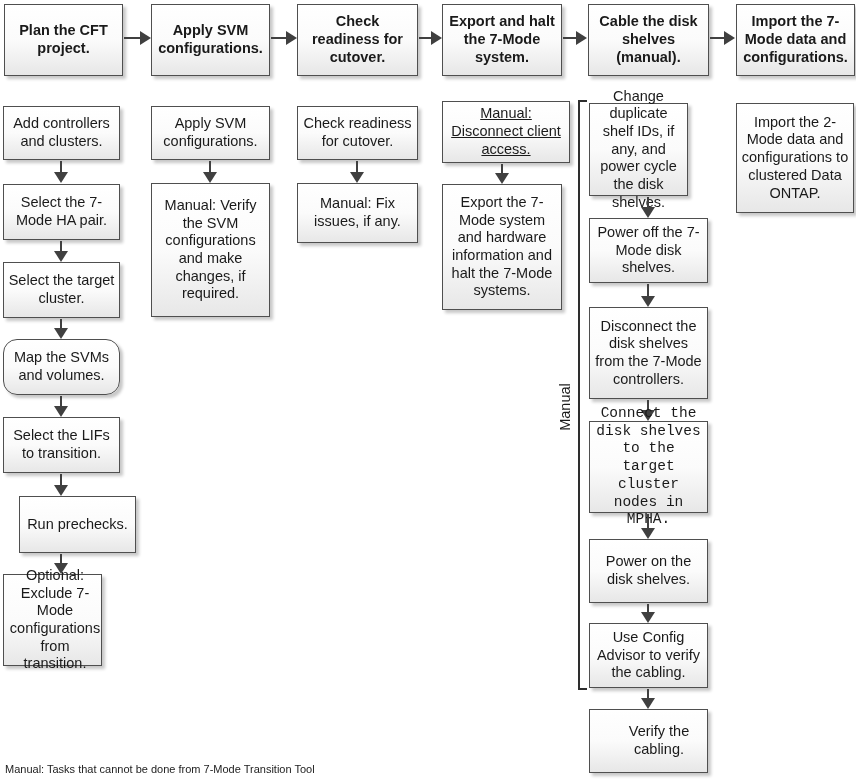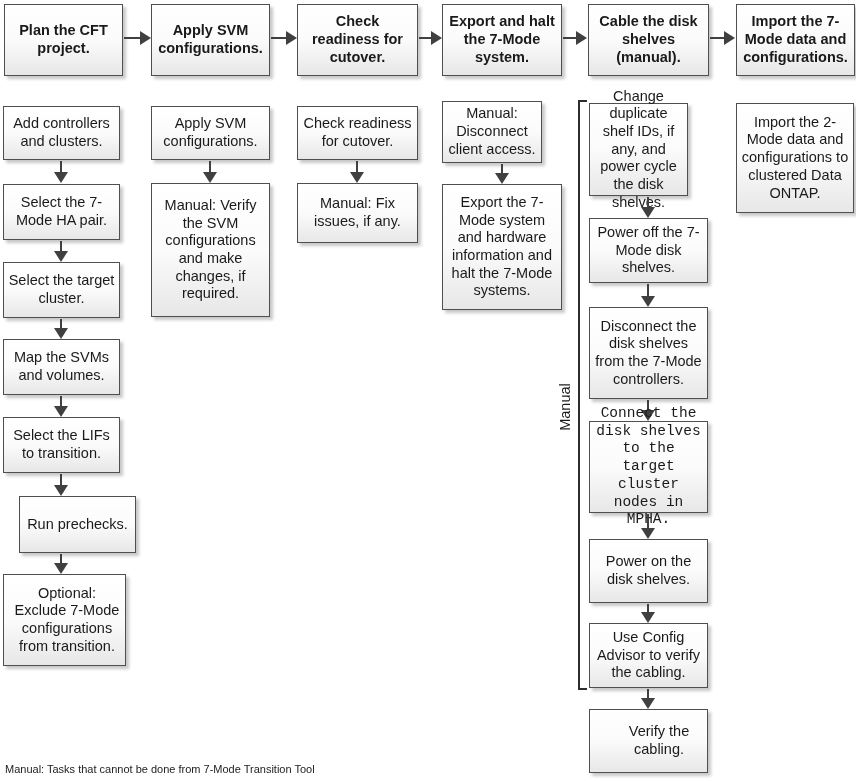--- a/index.html
+++ b/index.html
@@ -76,37 +76,37 @@
   <div class="box hdr" style="left:588px;top:4px;width:121px;height:72px;">Cable the disk shelves (manual).</div>
   <div class="harrow" style="left:710px;top:31px;width:25px;"></div>
   <div class="box hdr" style="left:736px;top:4px;width:119px;height:72px;">Import the 7-Mode data and configurations.</div>
 
   <div class="box" style="left:3px;top:106px;width:117px;height:54px;">Add controllers and clusters.</div>
   <div class="varrow" style="left:54px;top:161px;height:22px;"></div>
   <div class="box" style="left:3px;top:184px;width:117px;height:56px;">Select the 7-Mode HA pair.</div>
   <div class="varrow" style="left:54px;top:241px;height:21px;"></div>
   <div class="box" style="left:3px;top:262px;width:117px;height:56px;">Select the target cluster.</div>
   <div class="varrow" style="left:54px;top:319px;height:20px;"></div>
-  <div class="box" style="left:3px;top:339px;width:117px;height:56px;">Map the SVMs and volumes.</div>
+  <div class="box" style="left:3px;top:339px;width:117px;height:56px;border-radius:14px;">Map the SVMs and volumes.</div>
   <div class="varrow" style="left:54px;top:396px;height:21px;"></div>
   <div class="box" style="left:3px;top:417px;width:117px;height:56px;">Select the LIFs to transition.</div>
   <div class="varrow" style="left:54px;top:474px;height:22px;"></div>
   <div class="box" style="left:3px;top:496px;width:117px;height:57px;margin-left:16px;">Run prechecks.</div>
   <div class="varrow" style="left:54px;top:554px;height:20px;"></div>
-  <div class="box" style="left:3px;top:574px;width:123px;height:92px;padding-left:8px;">Optional: Exclude 7-Mode configurations from transition.</div>
+  <div class="box" style="left:3px;top:574px;width:99px;height:92px;padding-left:8px;">Optional: Exclude 7-Mode configurations from transition.</div>
 
   <div class="box" style="left:151px;top:106px;width:119px;height:54px;">Apply SVM configurations.</div>
   <div class="varrow" style="left:203px;top:161px;height:22px;"></div>
   <div class="box" style="left:151px;top:183px;width:119px;height:134px;">Manual: Verify the SVM configurations and make changes, if required.</div>
 
   <div class="box" style="left:297px;top:106px;width:121px;height:54px;">Check readiness for cutover.</div>
   <div class="varrow" style="left:350px;top:161px;height:22px;"></div>
   <div class="box" style="left:297px;top:183px;width:121px;height:60px;">Manual: Fix issues, if any.</div>
 
-  <div class="box" style="left:442px;top:101px;width:100px;height:62px;">Manual: Disconnect client access.</div>
+  <div class="box" style="left:442px;top:101px;width:128px;height:62px;text-decoration:underline;">Manual: Disconnect client access.</div>
   <div class="varrow" style="left:495px;top:164px;height:20px;"></div>
   <div class="box" style="left:442px;top:184px;width:120px;height:126px;">Export the 7-Mode system and hardware information and halt the 7-Mode systems.</div>
 
   <div class="bracket"></div>
   <div class="bracket-label">Manual</div>
 
   <div class="box" style="left:589px;top:103px;width:99px;height:93px;">Change duplicate shelf IDs, if any, and power cycle the disk shelves.</div>
   <div class="varrow" style="left:641px;top:197px;height:21px;"></div>
   <div class="box" style="left:589px;top:218px;width:119px;height:65px;">Power off the 7-Mode disk shelves.</div>
   <div class="varrow" style="left:641px;top:284px;height:23px;"></div>

